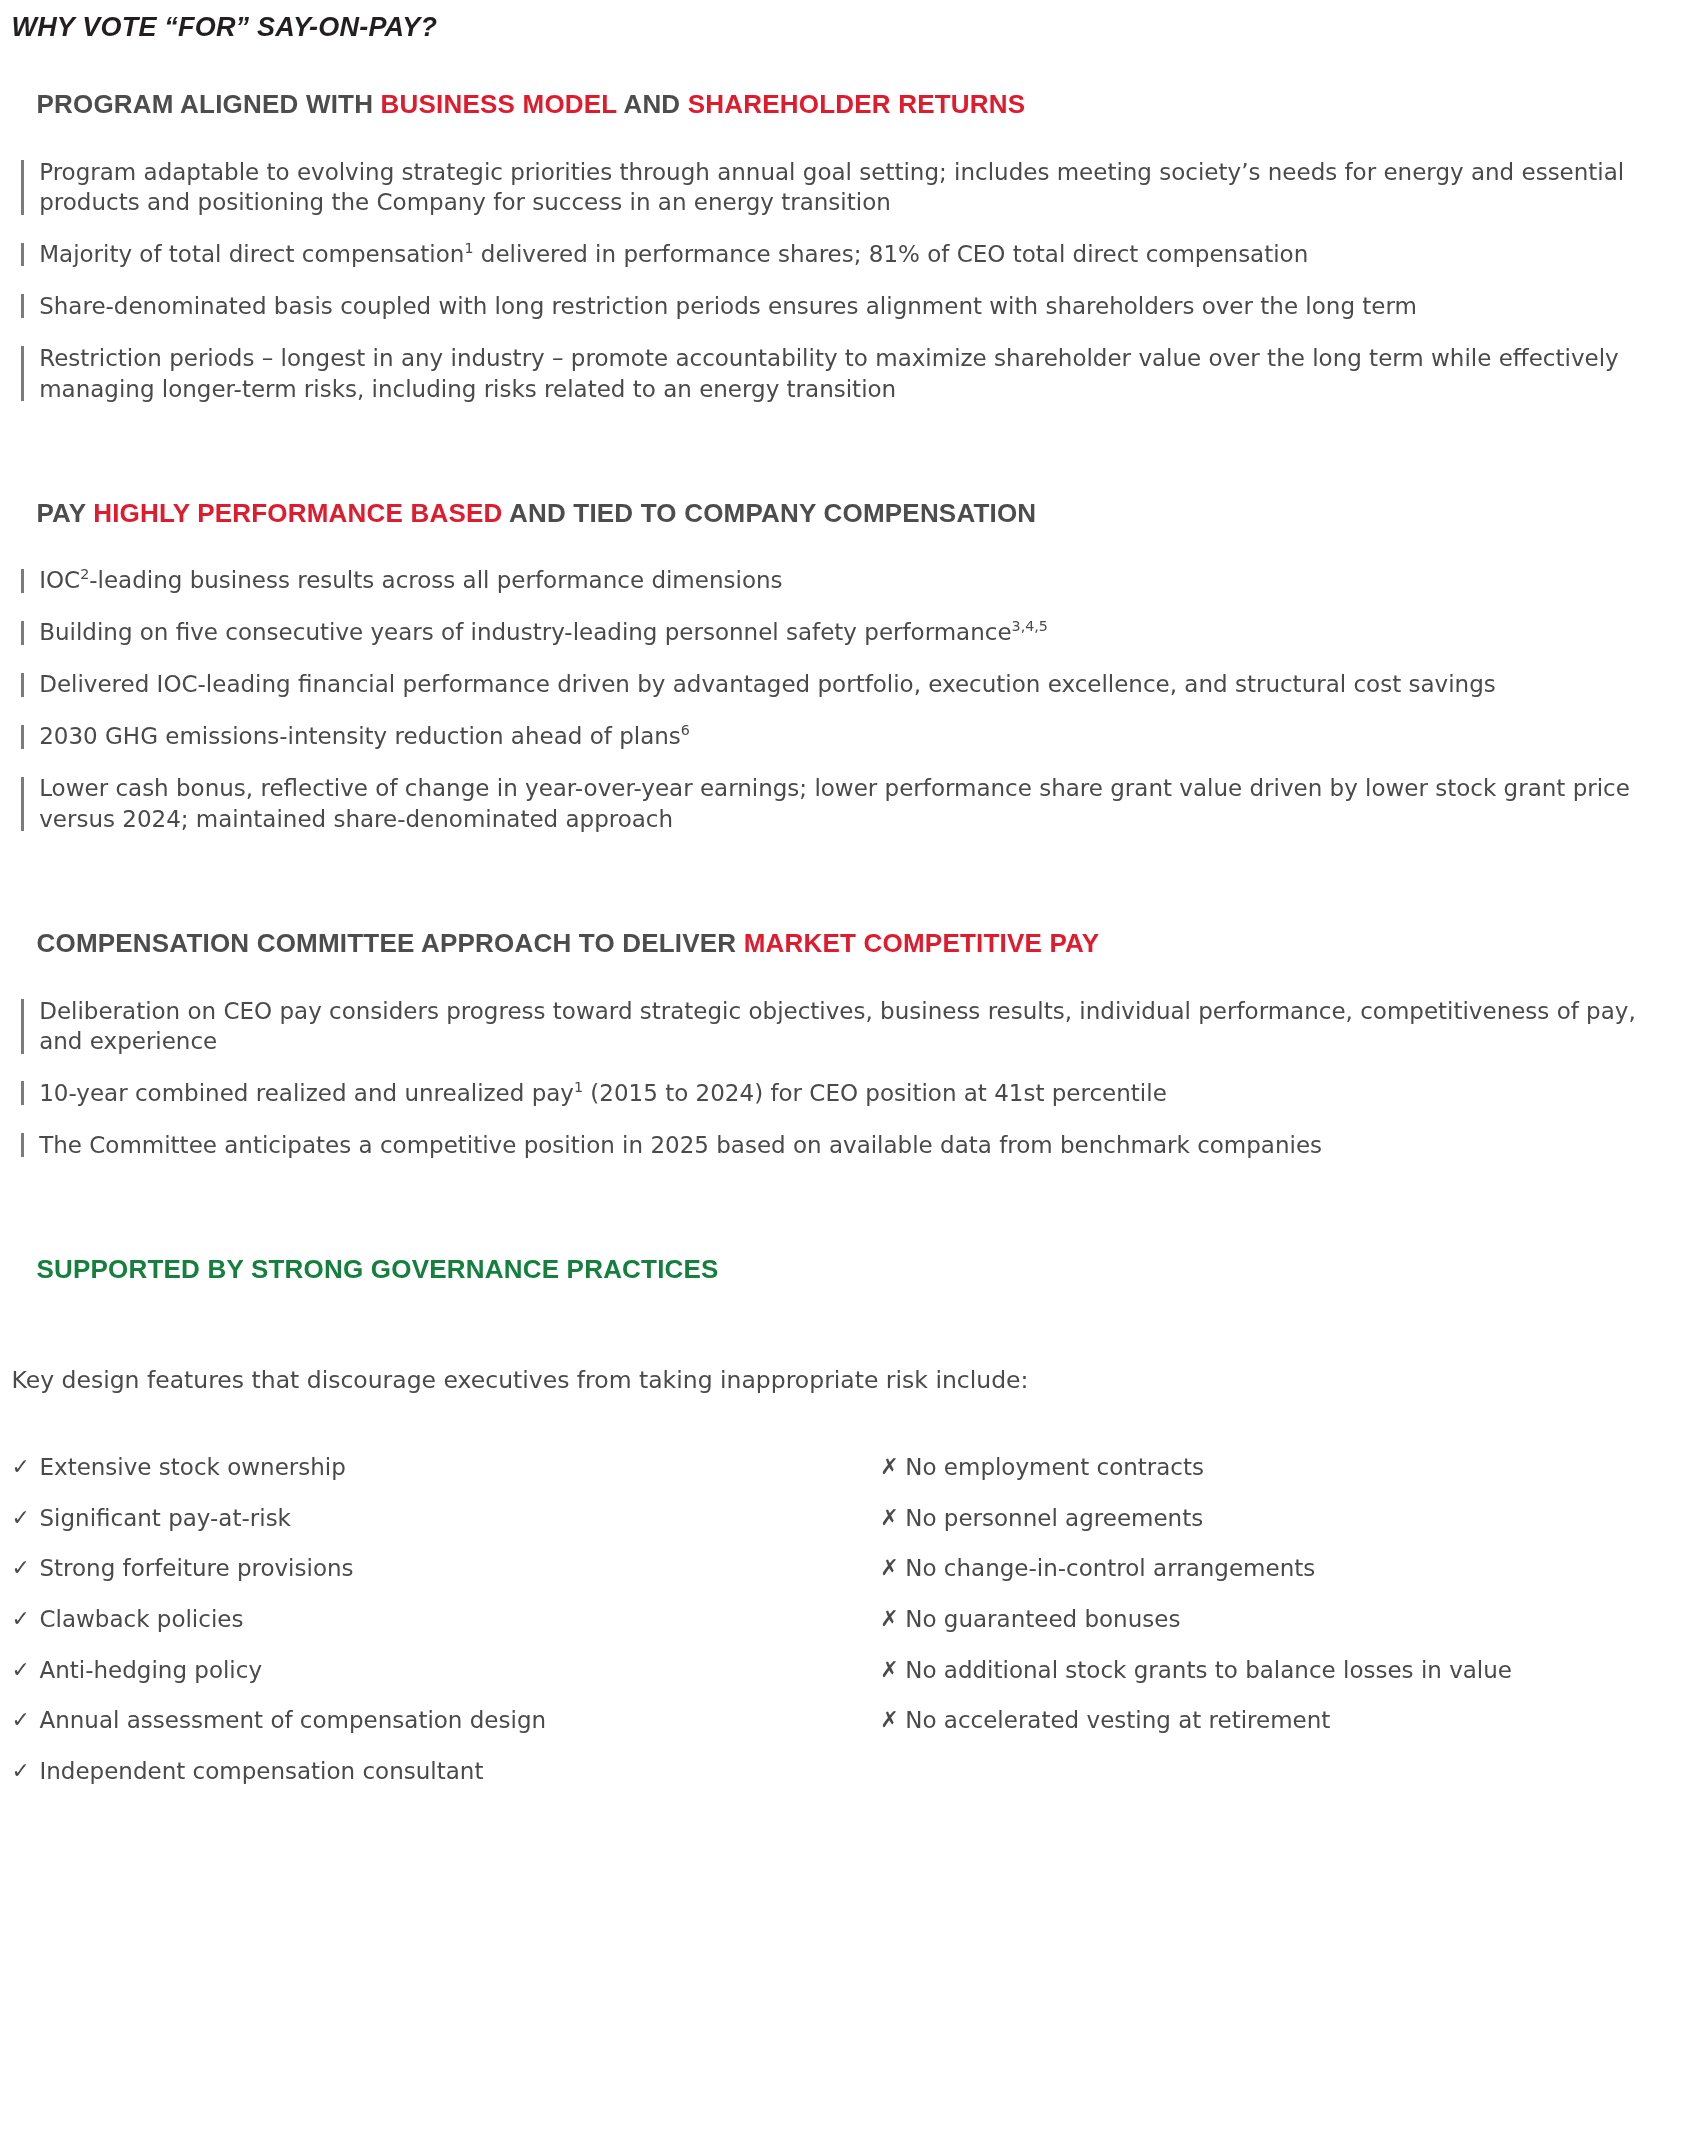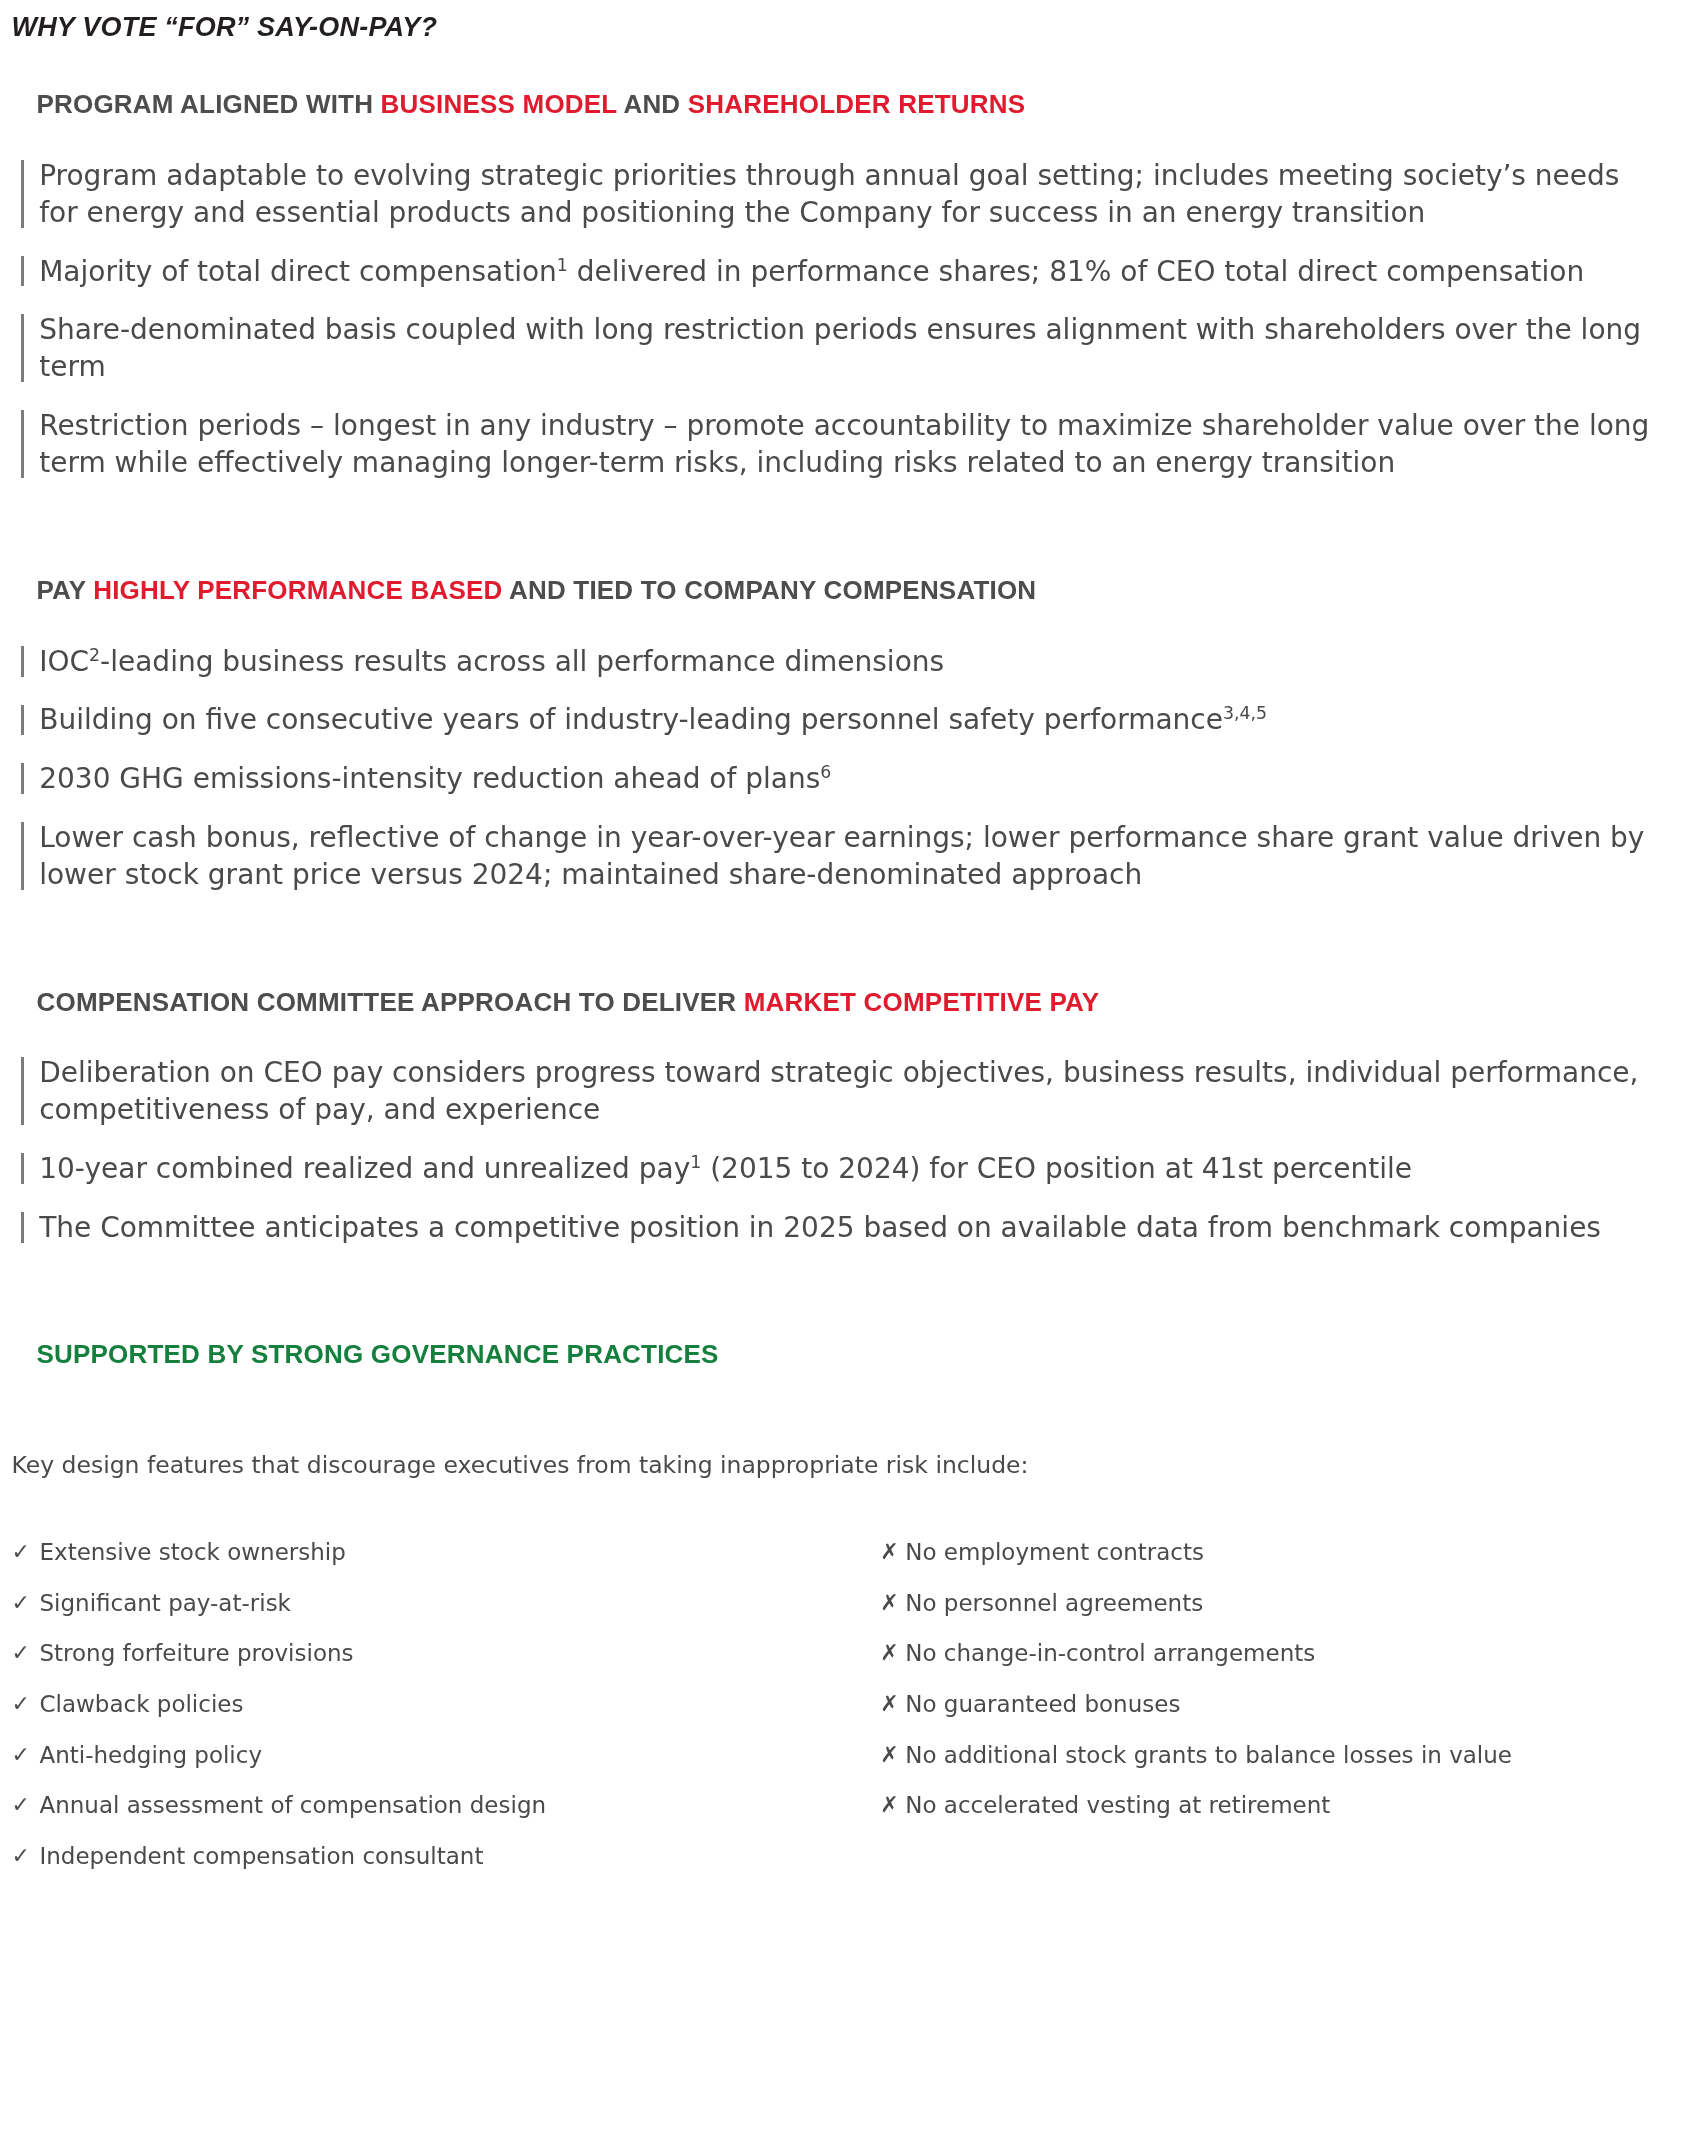--- a/index.html
+++ b/index.html
@@ -49,21 +49,21 @@
   
   .bullets {
     margin: 0;
     padding: 0;
     list-style: none;
   }
   .bullets li {
     position: relative;
     padding: 0 0 0 31px;
     margin: 0 0 21.4px 0;
-    font-size: 28px;
+    font-size: 23px;
     line-height: 1.33;
     color: #4a4a4a;
     font-family: "DejaVu Sans", sans-serif;
   }
   .bullets li::before {
     content: "";
     position: absolute;
     left: 13px;
     top: 3.3px;
     bottom: 3.3px;
@@ -142,20 +142,21 @@
       <li>Restriction periods – longest in any industry – promote accountability to maximize shareholder value over the long term while effectively managing longer-term risks, including risks related to an energy transition</li>
     </ul>
 
   <div class="gap-lg"></div>
 
   <h2 class="section-heading"><span>PAY </span><span class="hl">HIGHLY PERFORMANCE BASED</span><span> AND TIED TO COMPANY COMPENSATION</span></h2>
   <div class="gap-xs"></div>
   <ul class="bullets">
       <li>IOC<sup>2</sup>-leading business results across all performance dimensions</li>
       <li>Building on five consecutive years of industry-leading personnel safety performance<sup>3,4,5</sup></li>
+      <li>Delivered IOC-leading financial performance driven by advantaged portfolio, execution excellence, and structural cost savings</li>
       <li>2030 GHG emissions-intensity reduction ahead of plans<sup>6</sup></li>
       <li>Lower cash bonus, reflective of change in year-over-year earnings; lower performance share grant value driven by lower stock grant price versus 2024; maintained share-denominated approach</li>
     </ul>
 
   <div class="gap-lg"></div>
 
   <h2 class="section-heading"><span>COMPENSATION COMMITTEE APPROACH TO DELIVER </span><span class="hl">MARKET COMPETITIVE PAY</span></h2>
   <div class="gap-xs"></div>
   <ul class="bullets">
       <li>Deliberation on CEO pay considers progress toward strategic objectives, business results, individual performance, competitiveness of pay, and experience</li>

